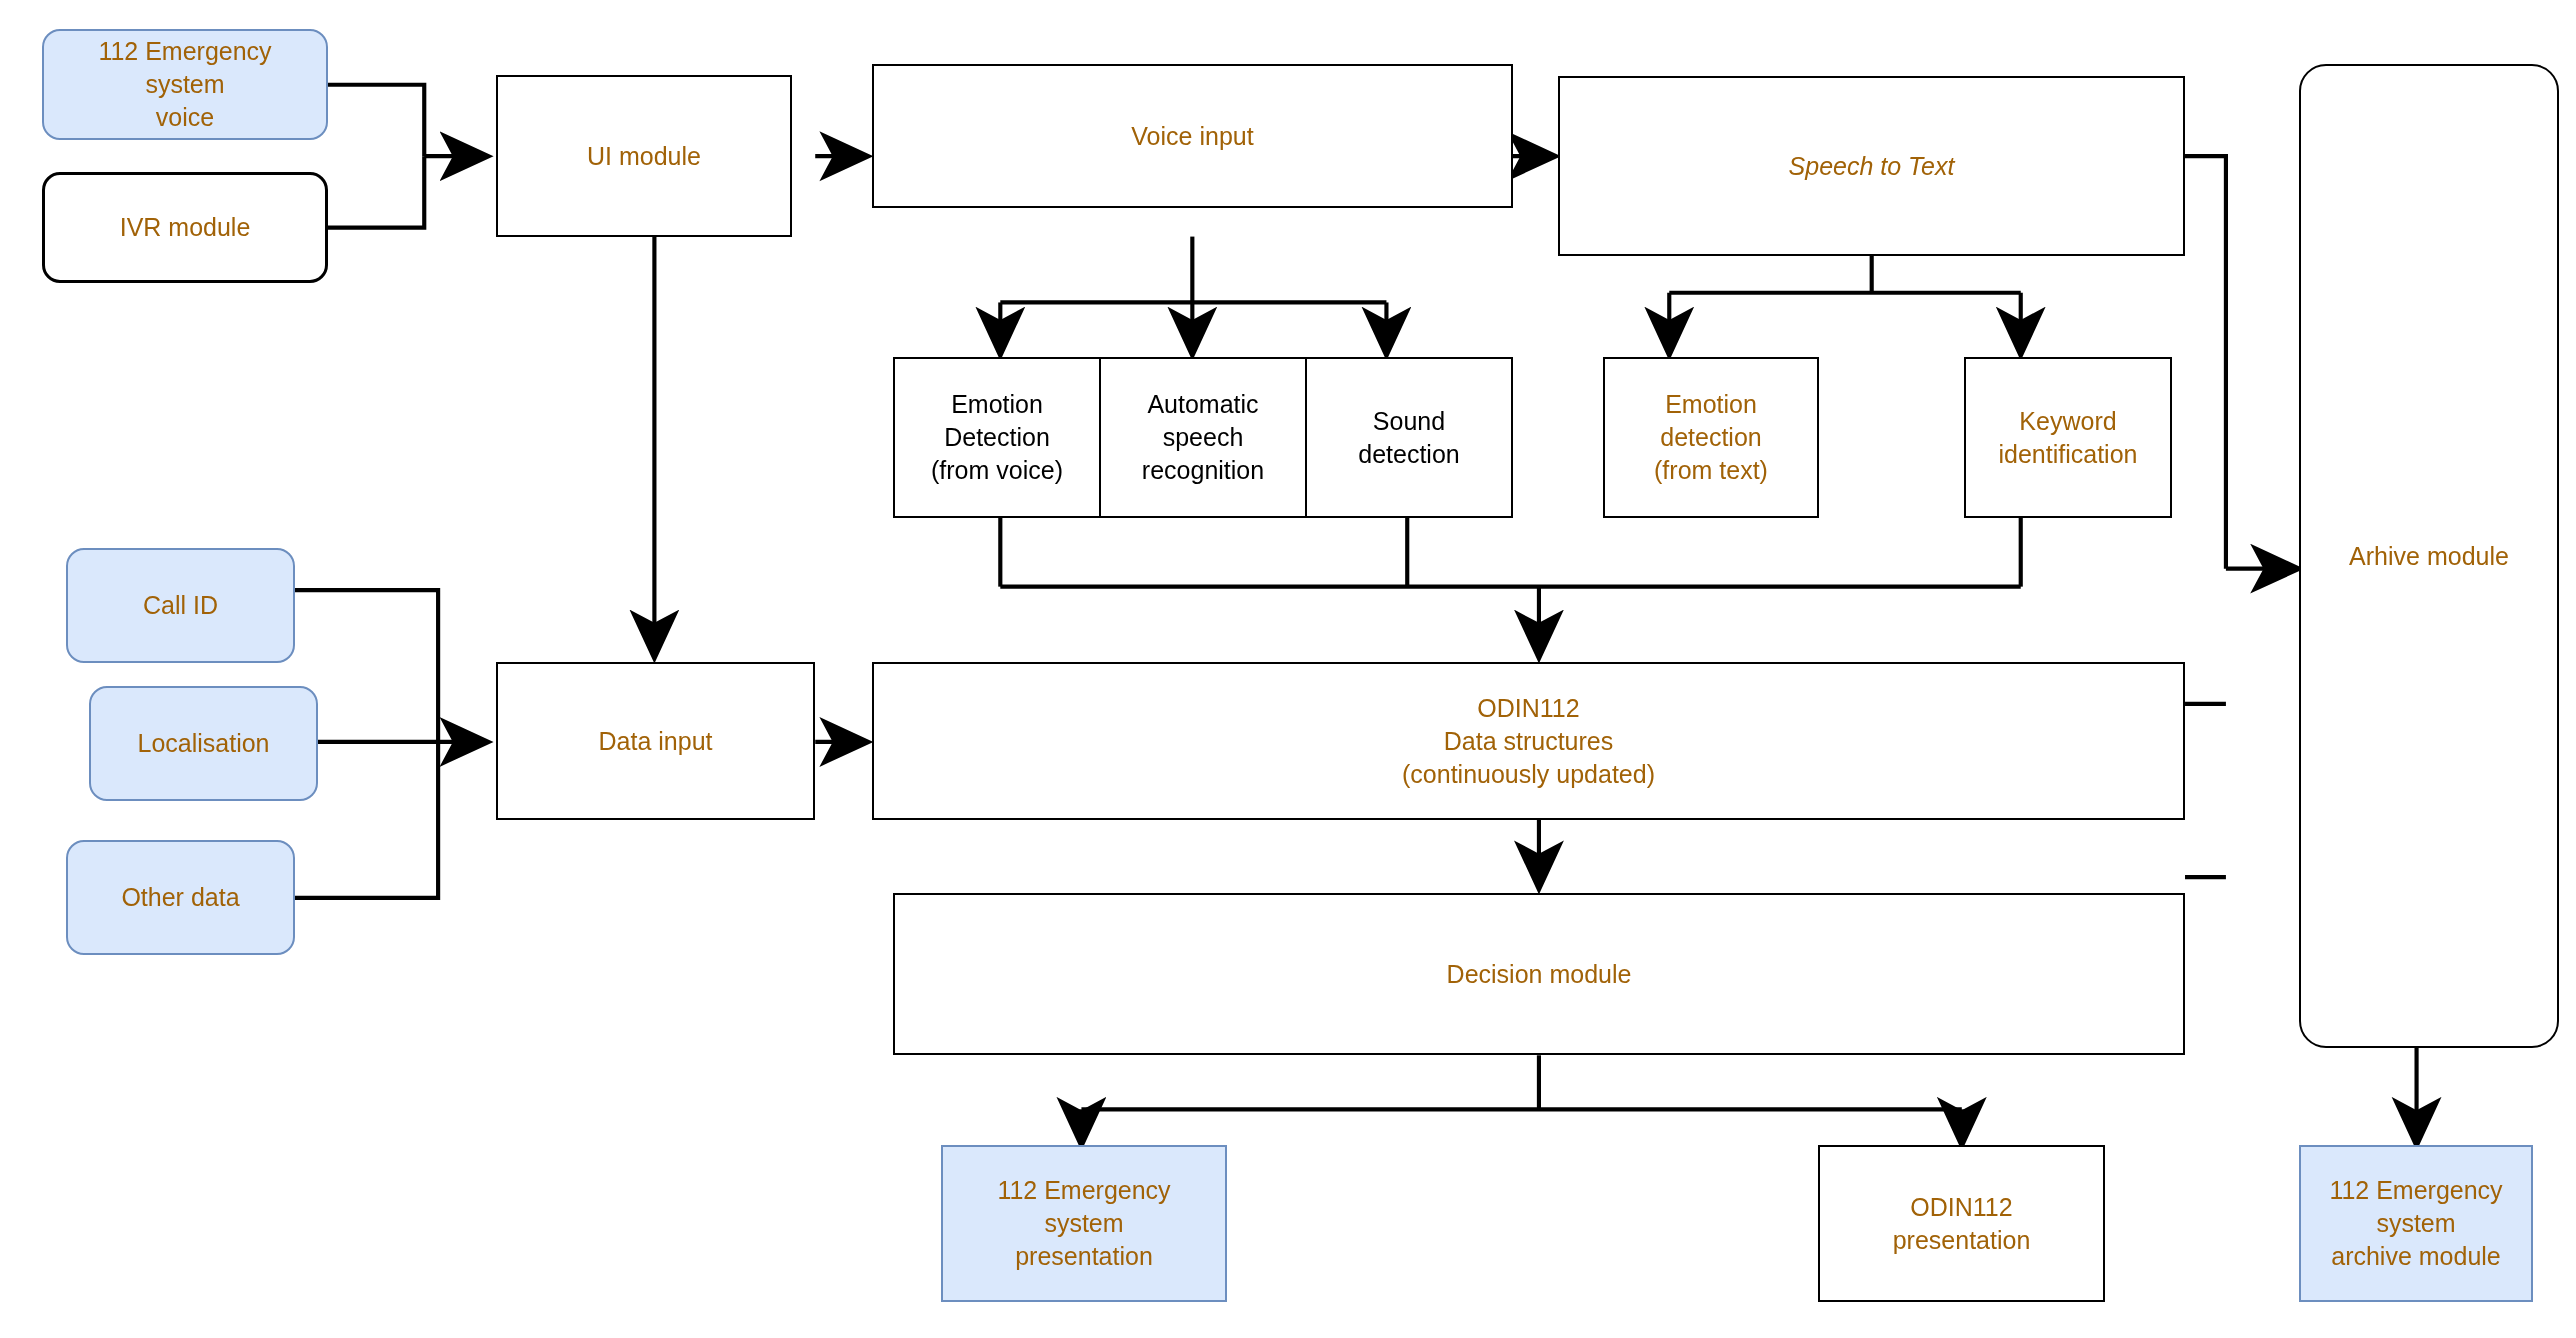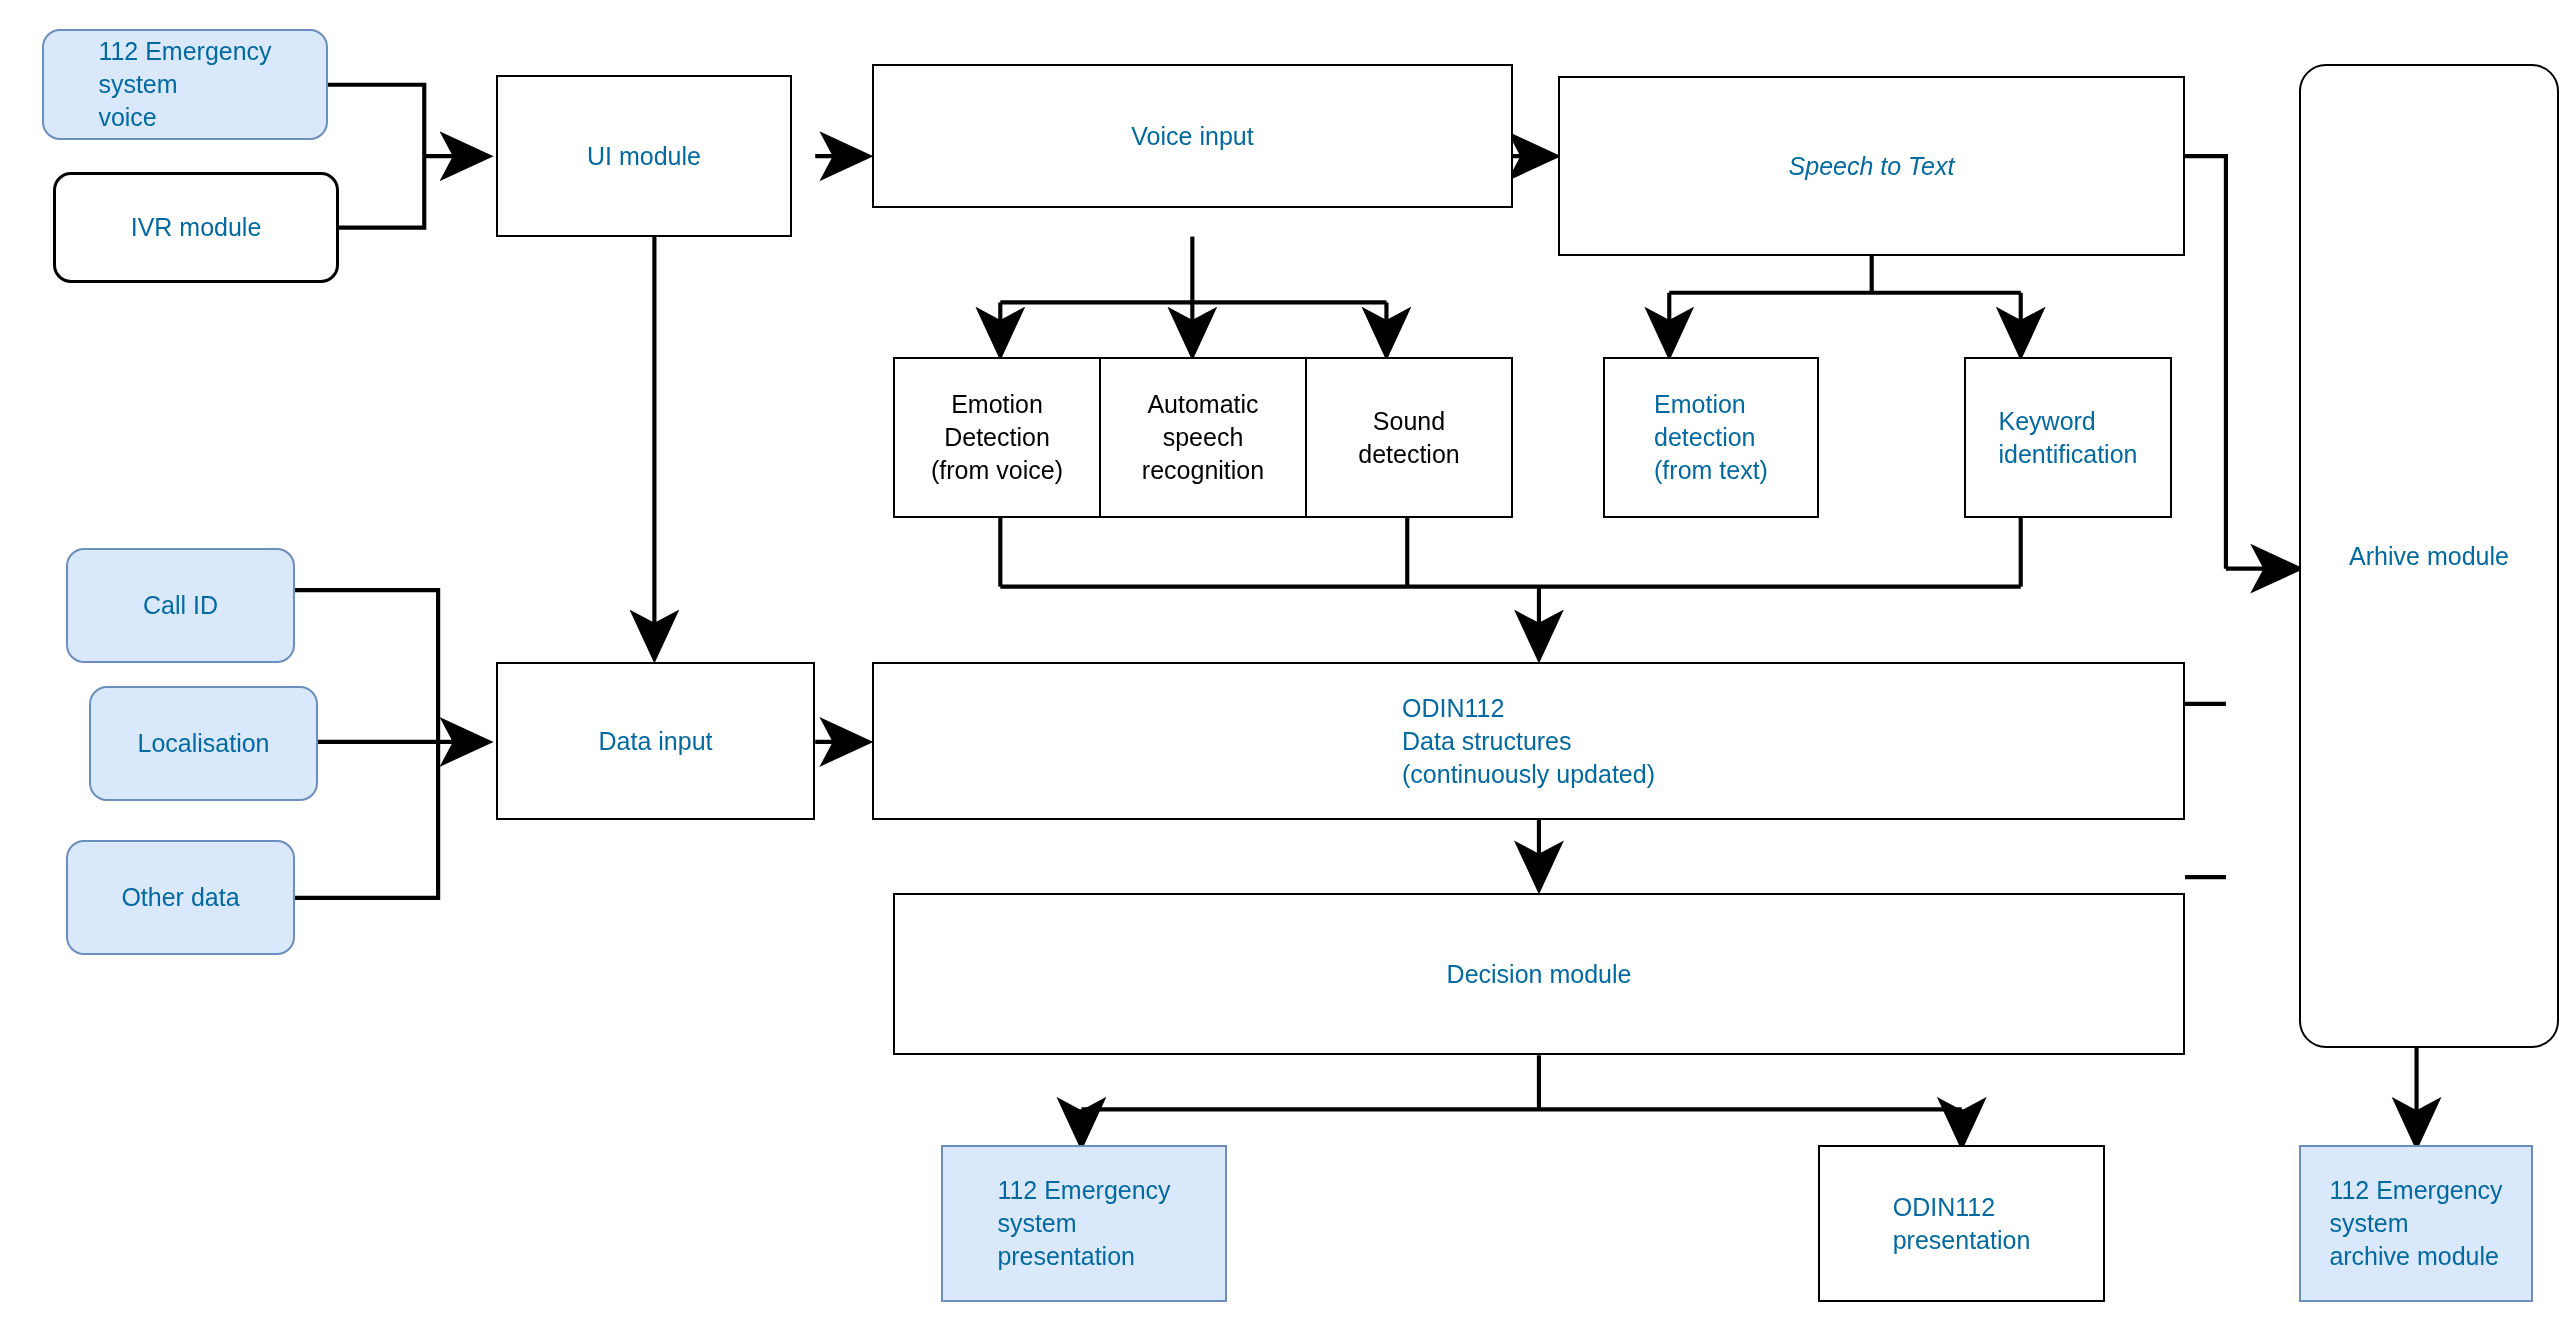--- a/index.html
+++ b/index.html
@@ -22,23 +22,23 @@
     top: 0; left: 0;
     width: 2576px;
     height: 1339px;
   }
   .node-box {
     position: absolute;
     box-sizing: border-box;
     display: flex;
     align-items: center;
     justify-content: center;
-    text-align: left;
+    text-align: center;
     line-height: 1.32;
-    color: #0369a1;
+    color: #a16207;
     font-size: 25px;
     font-family: "Liberation Sans", sans-serif;
     white-space: pre-line;
     padding: 2.8px 7px;
   }
   .node-plain {
     background: #ffffff;
     border: 2.8px solid #000000;
   }
   .node-blue {
@@ -138,21 +138,21 @@
       <path d="M3486,1510 L3486,1648" marker-end="url(#arrow)"></path>
     </g>
   </svg>
 
   <div class="node-box node-blue node-rounded" style="left:42px; top:29px; width:286px; height:111px;">
     <span>112 Emergency
 system
 voice</span>
   </div>
 
-  <div class="node-box node-white-rounded" style="left:42px; top:172px; width:286px; height:111px;margin-left:11px;">
+  <div class="node-box node-white-rounded" style="left:42px; top:172px; width:286px; height:111px;">
     <span>IVR module</span>
   </div>
 
   <div class="node-box node-plain" style="left:496px; top:75px; width:296px; height:162px;">
     <span>UI module</span>
   </div>
 
   <div class="node-box node-plain" style="left:872px; top:64px; width:641px; height:144px;">
     <span>Voice input</span>
   </div>

